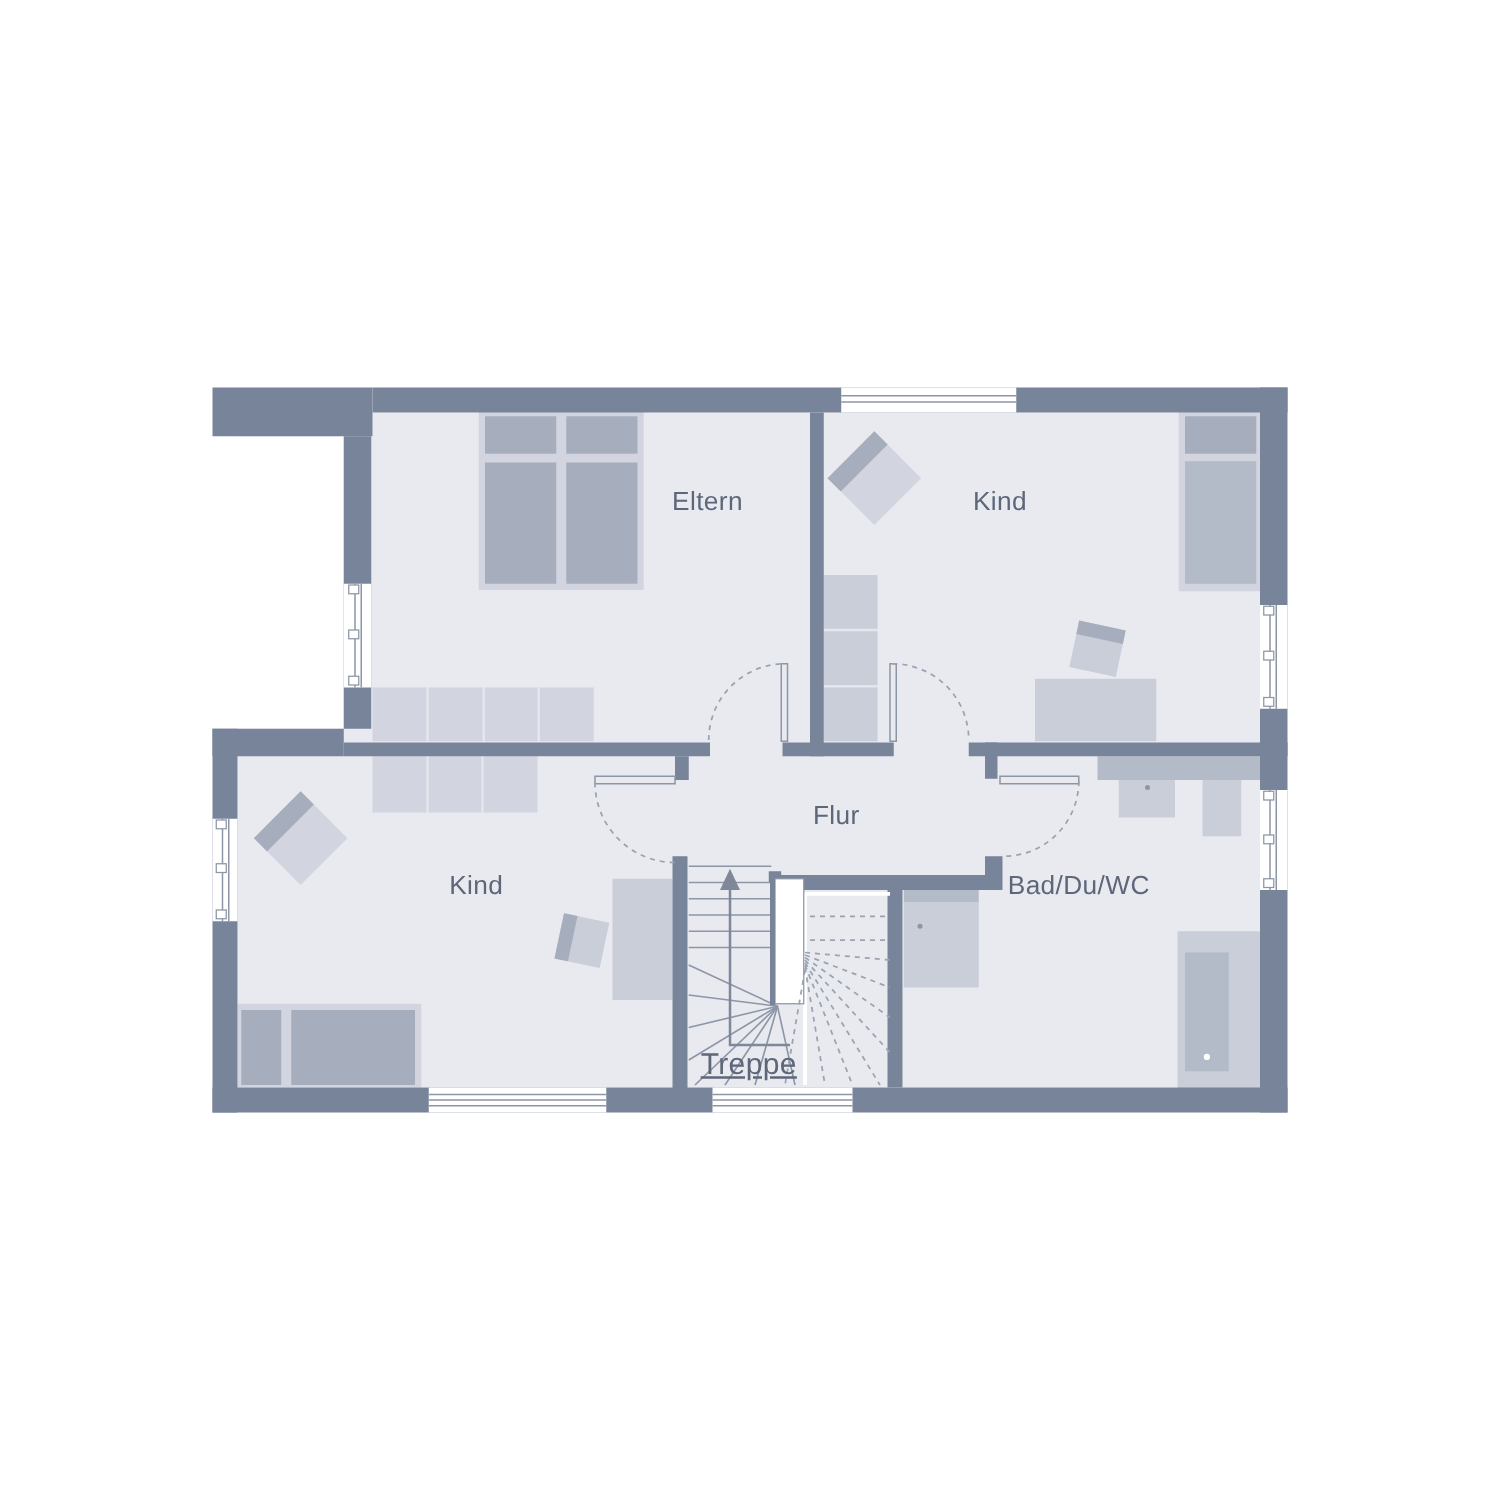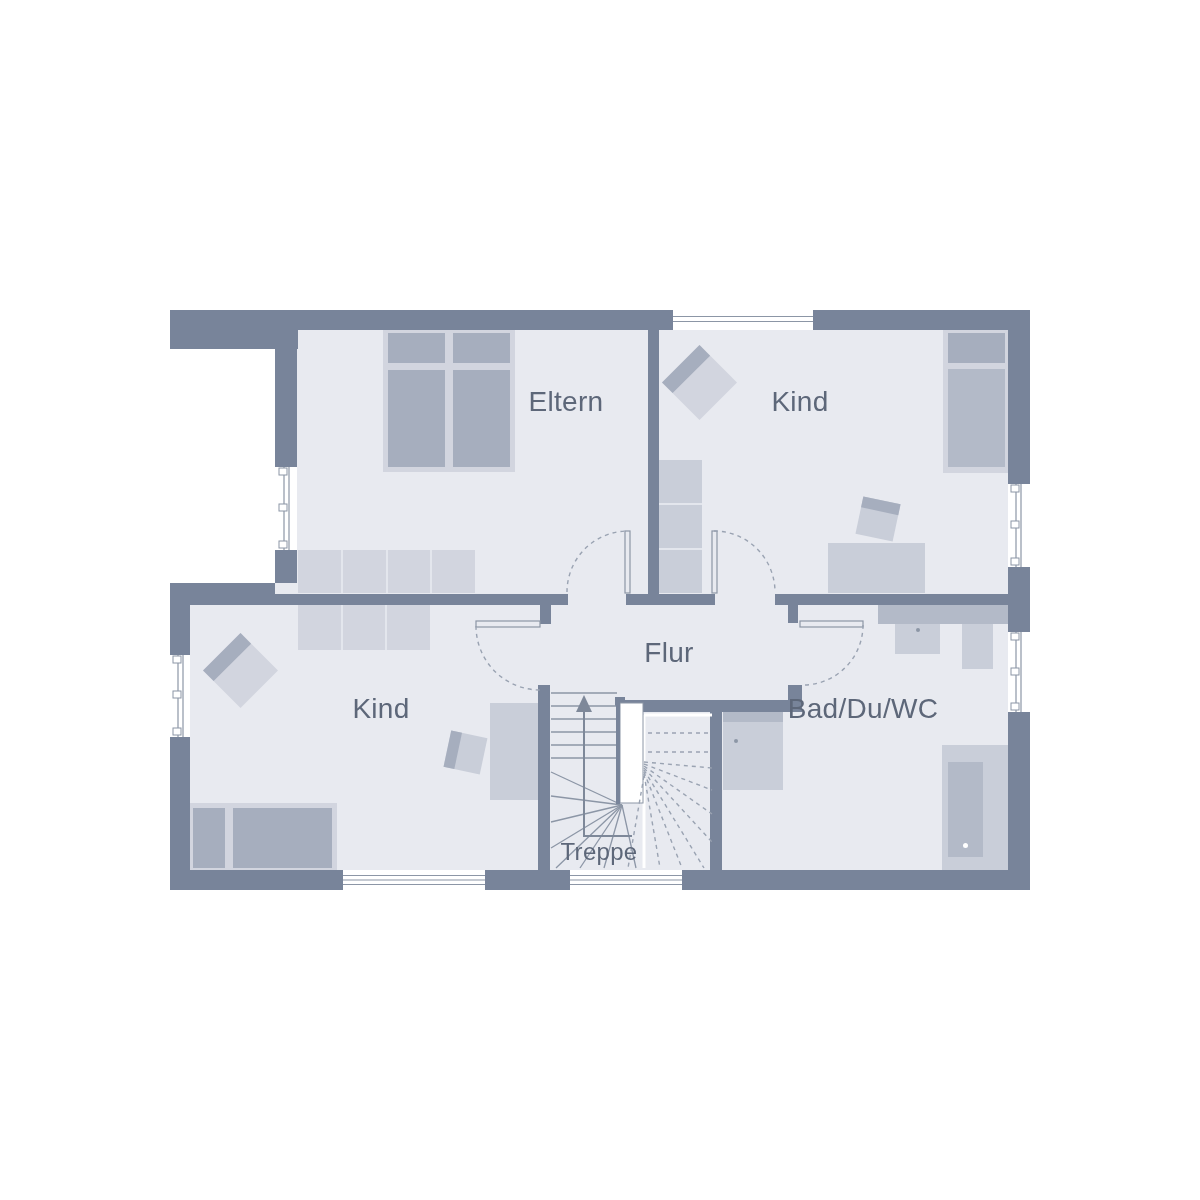--- a/index.html
+++ b/index.html
@@ -24,21 +24,21 @@
   .cellcol{display:flex;flex-direction:column;background:var(--gap);}
   .cellcol > div{flex:1;background:var(--furn_b);margin-bottom:2px;}
   .cellcol > div:last-child{margin-bottom:0;}
   .chair45{transform:rotate(-45deg);}
   .chair-seat{position:absolute;inset:0;background:var(--furn_a);}
   .chair-back{position:absolute;left:0;right:0;top:0;height:15px;background:var(--furn_d);}
   .deskchair .chair-seat{background:var(--furn_b);}
   .deskchair .chair-back{height:11px;}
   .dot{border-radius:50%;}
   .room-label{position:absolute;transform:translate(-50%,-50%);color:var(--text);
-    font-size:28px;letter-spacing:.3px;white-space:nowrap;}
+    font-size:21px;letter-spacing:.3px;white-space:nowrap;}
   .room-label.small{font-size:24px;}
   svg .wln2{stroke:var(--line);stroke-width:1.2;fill:none;}
   svg .dsh{stroke:var(--dash);stroke-width:1.4;fill:none;stroke-dasharray:4 4;}
   svg .sld{stroke:var(--line);stroke-width:1.3;fill:none;}
   svg .wht{stroke:var(--white);stroke-width:3;fill:none;}
   svg .leaf{fill:var(--floor);stroke:var(--line);stroke-width:1.2;}
   svg .winrect{fill:var(--white);}
   svg .tick{fill:var(--white);stroke:var(--line);stroke-width:1;}
   svg .arr{stroke:var(--arrow);stroke-width:2;fill:none;}
   svg .arrhead{fill:var(--arrow);stroke:none;}
@@ -239,15 +239,15 @@
       <line class="wln2" x1="570" y1="880" x2="682" y2="880"></line>
       <line class="wln2" x1="570" y1="884.5" x2="682" y2="884.5"></line>
     </g>
   </svg>
 
   <div class="room-label" style="left:566px;top:402px;">Eltern</div>
   <div class="room-label" style="left:800px;top:402px;">Kind</div>
   <div class="room-label" style="left:381px;top:709px;">Kind</div>
   <div class="room-label" style="left:669px;top:653px;">Flur</div>
   <div class="room-label" style="left:863px;top:709px;">Bad/Du/WC</div>
-  <div class="room-label small" style="left:599px;top:852px;">Treppe</div>
+  <div class="room-label small" style="left:599px;top:852px;text-decoration:underline;">Treppe</div>
 
 </div>
 
 </body></html>

